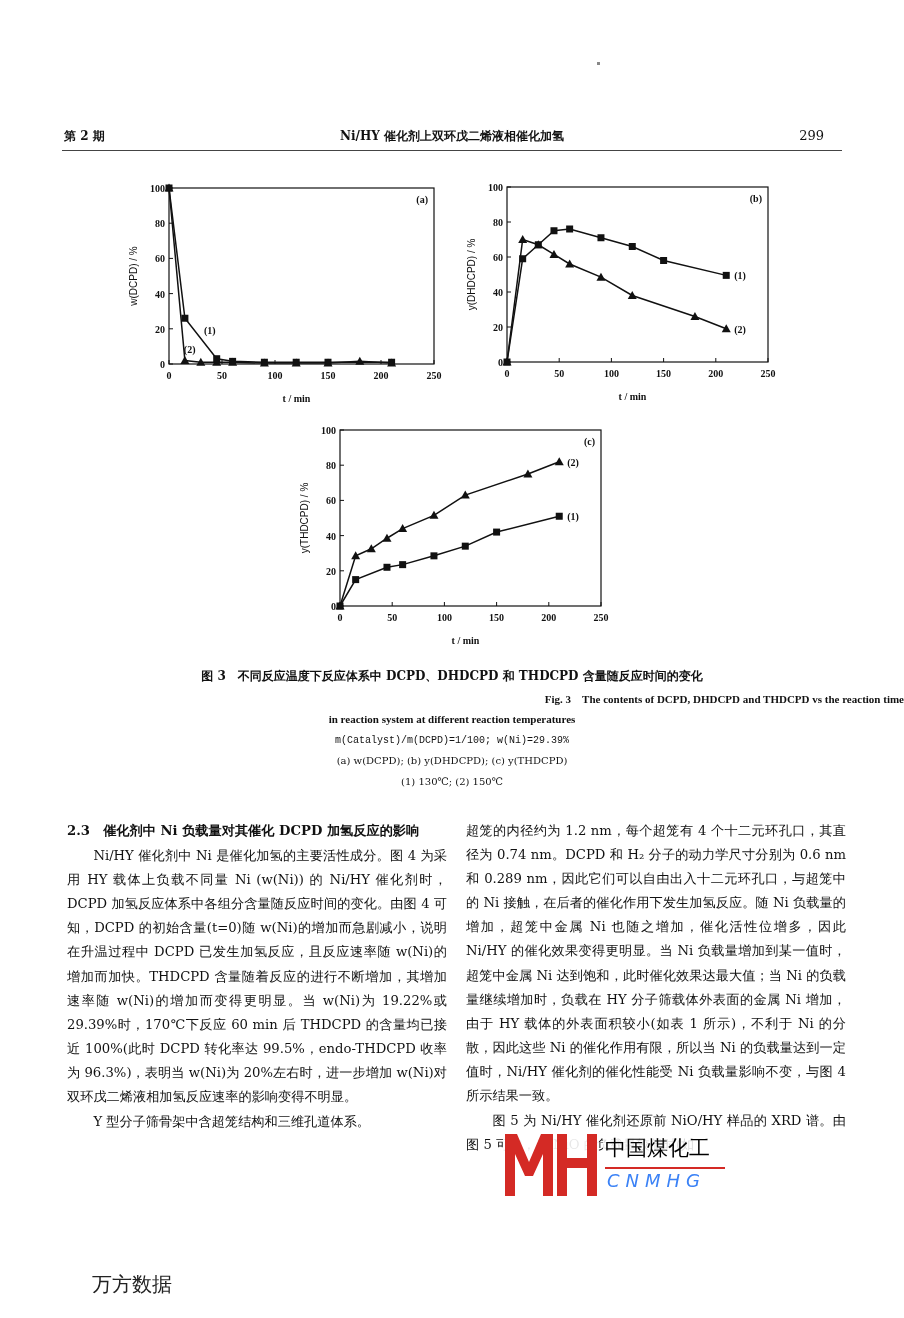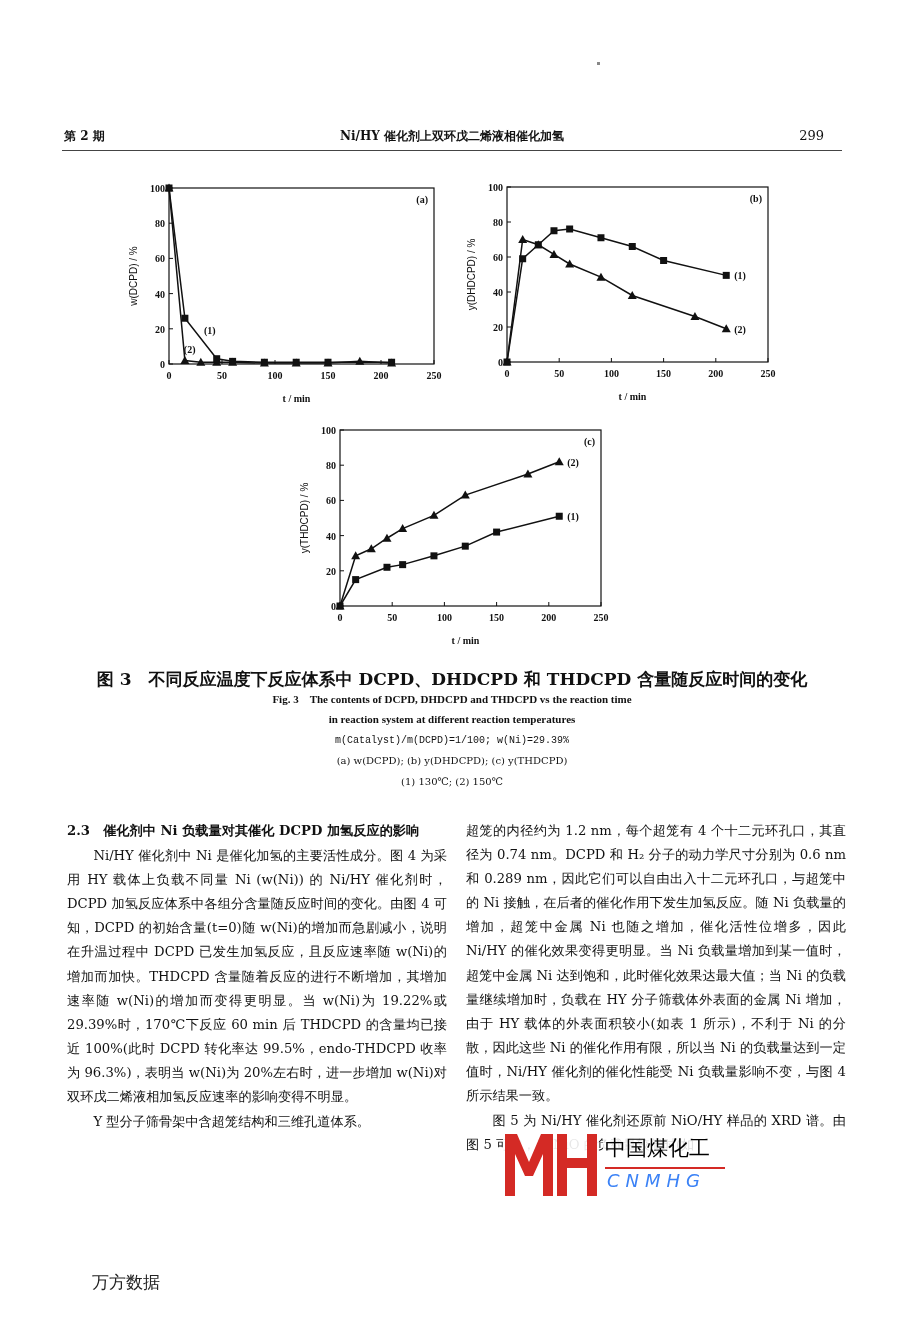--- a/index.html
+++ b/index.html
@@ -11,33 +11,33 @@
   .hdr-left { left: 64px; }
   .hdr-center { left: 0; width: 904px; text-align: center; }
   .hdr-right { right: 80px; font-weight: normal; font-size: 13px; }
   .hdr-rule { left: 62px; top: 150px; width: 780px; height: 1px; background: #444; }
   svg.chart { position: absolute; overflow: visible; }
   svg.chart text { font-family: "Liberation Serif", serif; fill: #111; }
   .tick { font-size: 10px; font-weight: bold; }
   .axlabel { font-size: 10px; font-weight: bold; }
   .ylabel { font-size: 10px; font-family: "Liberation Sans", sans-serif !important; }
   .caption { left: 0; width: 904px; text-align: center; }
-  .cap-cn { top: 668px; font-size: 17px; font-weight: bold; left: 0; }
-  .cap-en1 { top: 692px; font-size: 11px; font-weight: bold; font-family: "Liberation Serif", serif; }
+  .cap-cn { top: 668px; font-size: 12px; font-weight: bold; left: 0; }
+  .cap-en1 { top: 692px; font-size: 11px; font-weight: bold; font-family: "Liberation Serif", serif; text-align: right; }
   .cap-en2 { top: 713px; font-size: 11px; font-weight: bold; font-family: "Liberation Serif", serif; }
   .cap-n1 { top: 735px; font-size: 10px; font-family: Liberation Mono, monospace; }
   .cap-n2 { top: 755px; font-size: 10px; }
   .cap-n3 { top: 776px; font-size: 10px; }
   .col { width: 382px; font-size: 13.2px; line-height: 24.1px; text-align: justify; }
   .col-left { left: 66px; top: 818px; }
   .col-right { left: 465px; top: 818px; }
   .col p { margin: 1px; }
   .sec-title { font-weight: bold; }
   .indent { text-indent: 2em; }
-  .footer { left: 92px; top: 1271px; font-size: 17px; font-family: Liberation Serif, serif; color: #222; }
+  .footer { left: 92px; top: 1271px; font-size: 20px; font-family: Liberation Serif, serif; color: #222; }
   .logo { left: 503px; top: 1132px; width: 230px; height: 64px; }
   .logo-mh { position: absolute; left: 0; top: 0; width: 96px; height: 64px; }
   .logo-cn { position: absolute; left: 100px; top: 2px; font-size: 21px; color: #000000;
              font-family: "DejaVu Sans", sans-serif; background: rgba(255,255,255,0.85); padding: 0 2px; }
   .logo-line { position: absolute; left: 102px; top: 35px; width: 120px; height: 2px; background: #d42a25; }
   .logo-en { position: absolute; left: 104px; top: 38px; font-size: 18px; letter-spacing: 6px; color: #3b82f6;
              font-family: "DejaVu Sans", sans-serif; font-style: italic; }
 </style>
 </head>
 <body>

